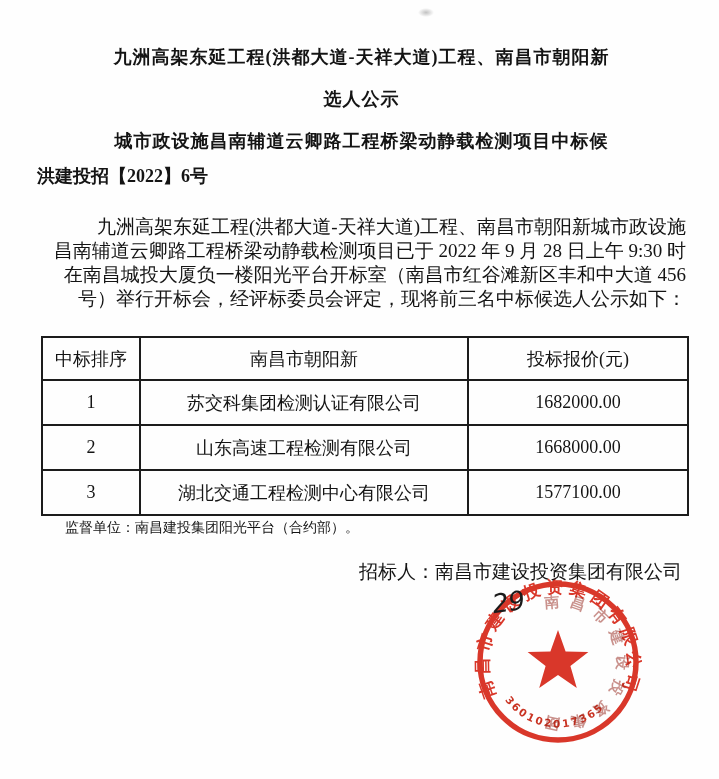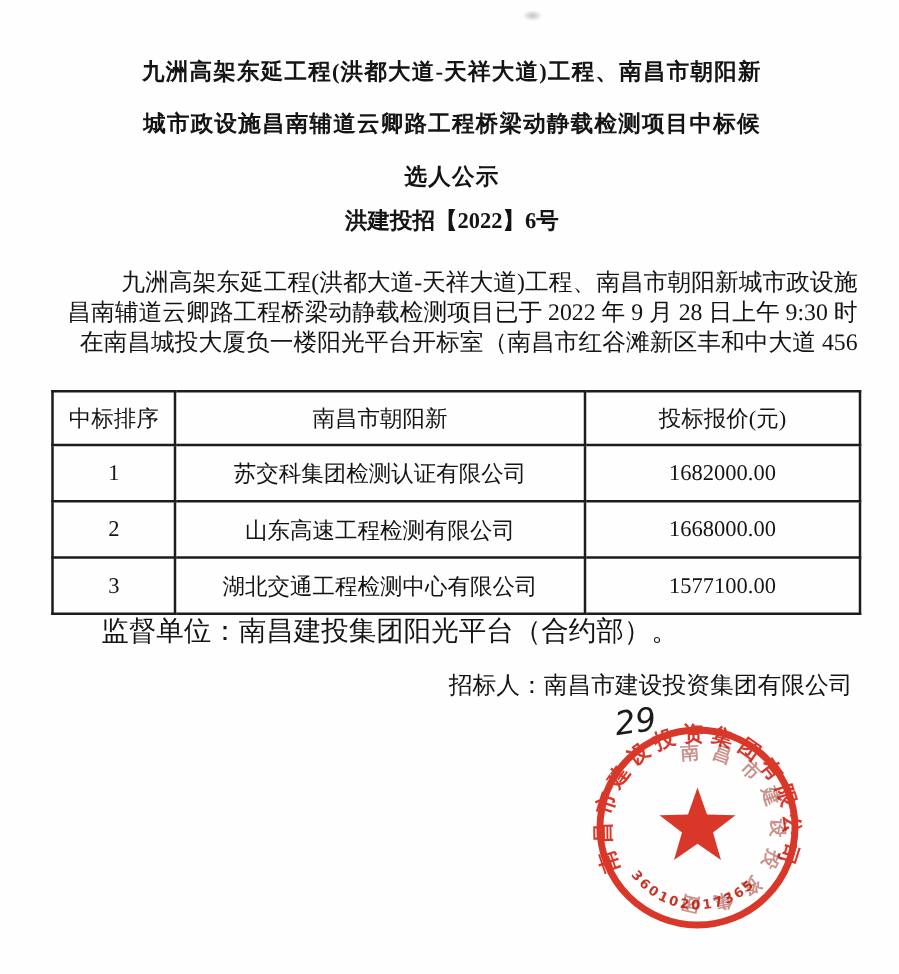--- a/index.html
+++ b/index.html
@@ -13,37 +13,37 @@
 
   .smudge {
     position:absolute; left:418px; top:8px; width:16px; height:9px;
     background:radial-gradient(ellipse at center, rgba(120,120,120,.45), rgba(120,120,120,0) 70%);
   }
 
   .title { margin:0; font-size:18px; font-weight:bold; text-align:center;
            line-height:42px; letter-spacing:1px; }
   .title .tline { display:block; }
 
-  .docnum { text-align:center; font-weight:bold; font-size:18px;
+  .docnum { font-weight:bold; font-size:18px;
             line-height:24px; margin-top:2px; }
 
   .bodypar { margin-top:27px; font-size:19px; line-height:24px;text-align:right; }
   .indent  { text-indent:2em; }
 
   .bid-table { border-collapse:collapse; table-layout:fixed; width:646px;
                margin:25px 0 0 4px; font-size:18px; }
   .bid-table th, .bid-table td {
     border:2px solid #1c1c1c; text-align:center; vertical-align:middle;
     padding:0; font-weight:normal; overflow:hidden;margin-top:36px;
   }
   .bid-table thead th { height:41px; }
   .bid-table td { height:43px; }
 
   .notice { margin-top:26px; font-size:19px; line-height:24px; }
-  .infoline { font-size:22px; line-height:25px; text-indent:2em; }
+  .infoline { font-size:14px; line-height:25px; text-indent:2em;font-family:Liberation Mono, monospace; }
 
   .bidder   { margin:20px 0 0 322px; font-size:19px; line-height:24px;font-family:Liberation Mono, monospace; }
   .dateline { margin:3px 0 0 458px; font-size:19px; line-height:26px; }
   .hand-day {
     display:inline-block; font-family:"DejaVu Sans",sans-serif; font-style:italic;
     font-size:26px; transform:rotate(-8deg); margin:0 -3px; position:relative; top:1px;
     color:#1b1b1b;
   }
 
   .seal { position:absolute; left:474px; top:578px; width:168px; height:168px;
@@ -80,30 +80,31 @@
     </g>
     <g class="seal-ghost" transform="rotate(100 84 84)">
       <text><textPath href="#ghostPath">南昌市建设投资集团有限公司</textPath></text>
     </g>
   </svg>
 
   <div class="smudge"></div>
 
   <h1 class="title">
     <span class="tline">九洲高架东延工程(洪都大道-天祥大道)工程、南昌市朝阳新</span>
+    <span class="tline">选人公示</span>
     <span class="tline">城市政设施昌南辅道云卿路工程桥梁动静载检测项目中标候</span>
-    <span class="tline">选人公示</span>
   </h1>
 
   <div class="docnum">洪建投招【2022】6号</div>
 
   <div class="bodypar">
     <div class="indent">九洲高架东延工程(洪都大道-天祥大道)工程、南昌市朝阳新城市政设施</div>
     <div>昌南辅道云卿路工程桥梁动静载检测项目已于 2022 年 9 月 28 日上午 9:30 时</div>
     <div>在南昌城投大厦负一楼阳光平台开标室（南昌市红谷滩新区丰和中大道 456</div>
+    <div>号）举行开标会，经评标委员会评定，现将前三名中标候选人公示如下：</div>
   </div>
 
   <table class="bid-table">
     <colgroup>
       <col style="width:98px">
         <col style="width:328px">
         <col style="width:220px">
     </colgroup>
     <thead>
       <tr>

